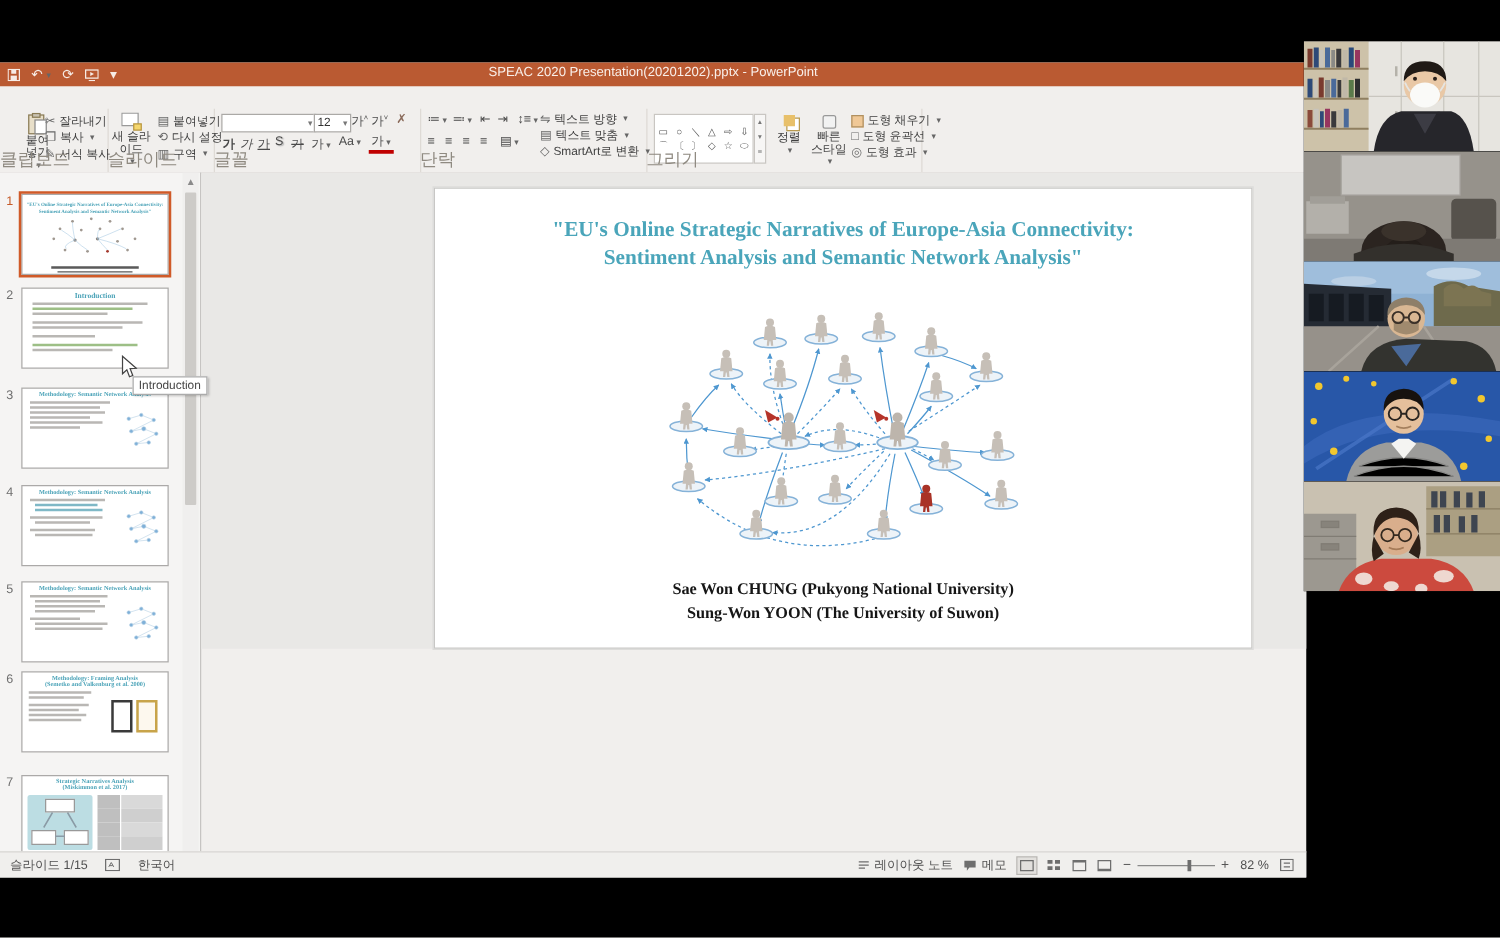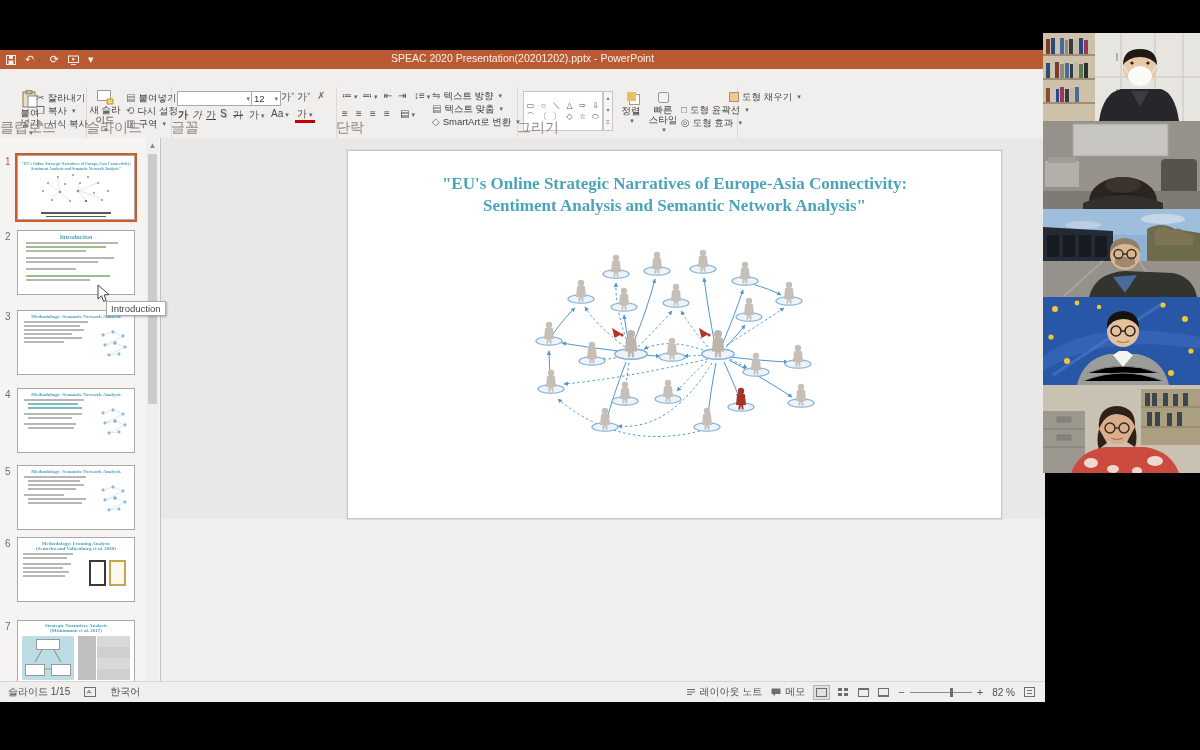--- a/index.html
+++ b/index.html
@@ -240,21 +240,21 @@
       <div style="position:absolute;left:86px;top:4px;width:8px;height:38px;border:1px solid #C9C6C2;background:#F7F6F5;font-size:6px;color:#777;text-align:center;line-height:12px;">▴<br>▾<br>≡</div>
       <div class="bigbtn dd" style="left:100px;top:5px;width:28px;">
         <span class="clrchip" style="background:#E8C06A;box-shadow:3px 3px 0 #fff,3px 3px 0 1px #B89A50;"></span>
         <span style="margin-top:5px;">정렬</span>
       </div>
       <div class="bigbtn dd" style="left:130px;top:5px;width:32px;">
         <span class="clrchip" style="background:#F2F2F2;border:1px solid #999;border-radius:2px;"></span>
         <span style="margin-top:2px;">빠른</span>
         <span>스타일</span>
       </div>
-      <div class="rsmall dd" style="position:absolute;left:164px;top:4px;margin-left:48px;">
+      <div class="rsmall dd" style="position:absolute;left:164px;top:4px;">
           <span class="clrchip" style="background:#F0C896;border:1px solid #B09060;width:8px;height:8px;"></span>
           <span>도형 채우기</span>
         </div>
       <div class="rsmall dd" style="position:absolute;left:164px;top:17px;">
           <span class="icn">□</span>
           <span>도형 윤곽선</span>
         </div>
       <div class="rsmall dd" style="position:absolute;left:164px;top:30px;">
           <span class="icn">◎</span>
           <span>도형 효과</span>
@@ -527,20 +527,24 @@
           </g>
         <use href="#pp" x="241" y="168" color="#A93226"></use>
         <g fill="#B5342A">
           <path d="M122,95 l-10,-6 2.5,10 z"></path>
             <circle cx="122" cy="96" r="1.6"></circle>
           <path d="M209,95 l-10,-6 2.5,10 z"></path>
             <circle cx="209" cy="96" r="1.6"></circle>
         </g>
       </svg>
 
+      <div id="authors">
+        <div>Sae Won CHUNG (Pukyong National University)</div>
+        <div>Sung-Won YOON (The University of Suwon)</div>
+      </div>
     </div>
   </div>
 
 
   <div id="statusbar">
     <div id="sb-left">
       <span class="sb-item">슬라이드 1/15</span>
       <span class="sb-item">
         <svg width="12" height="10" viewBox="0 0 12 10">
             <rect x="0.5" y="0.5" width="11" height="9" fill="none" stroke="#6E6E6E"></rect>

